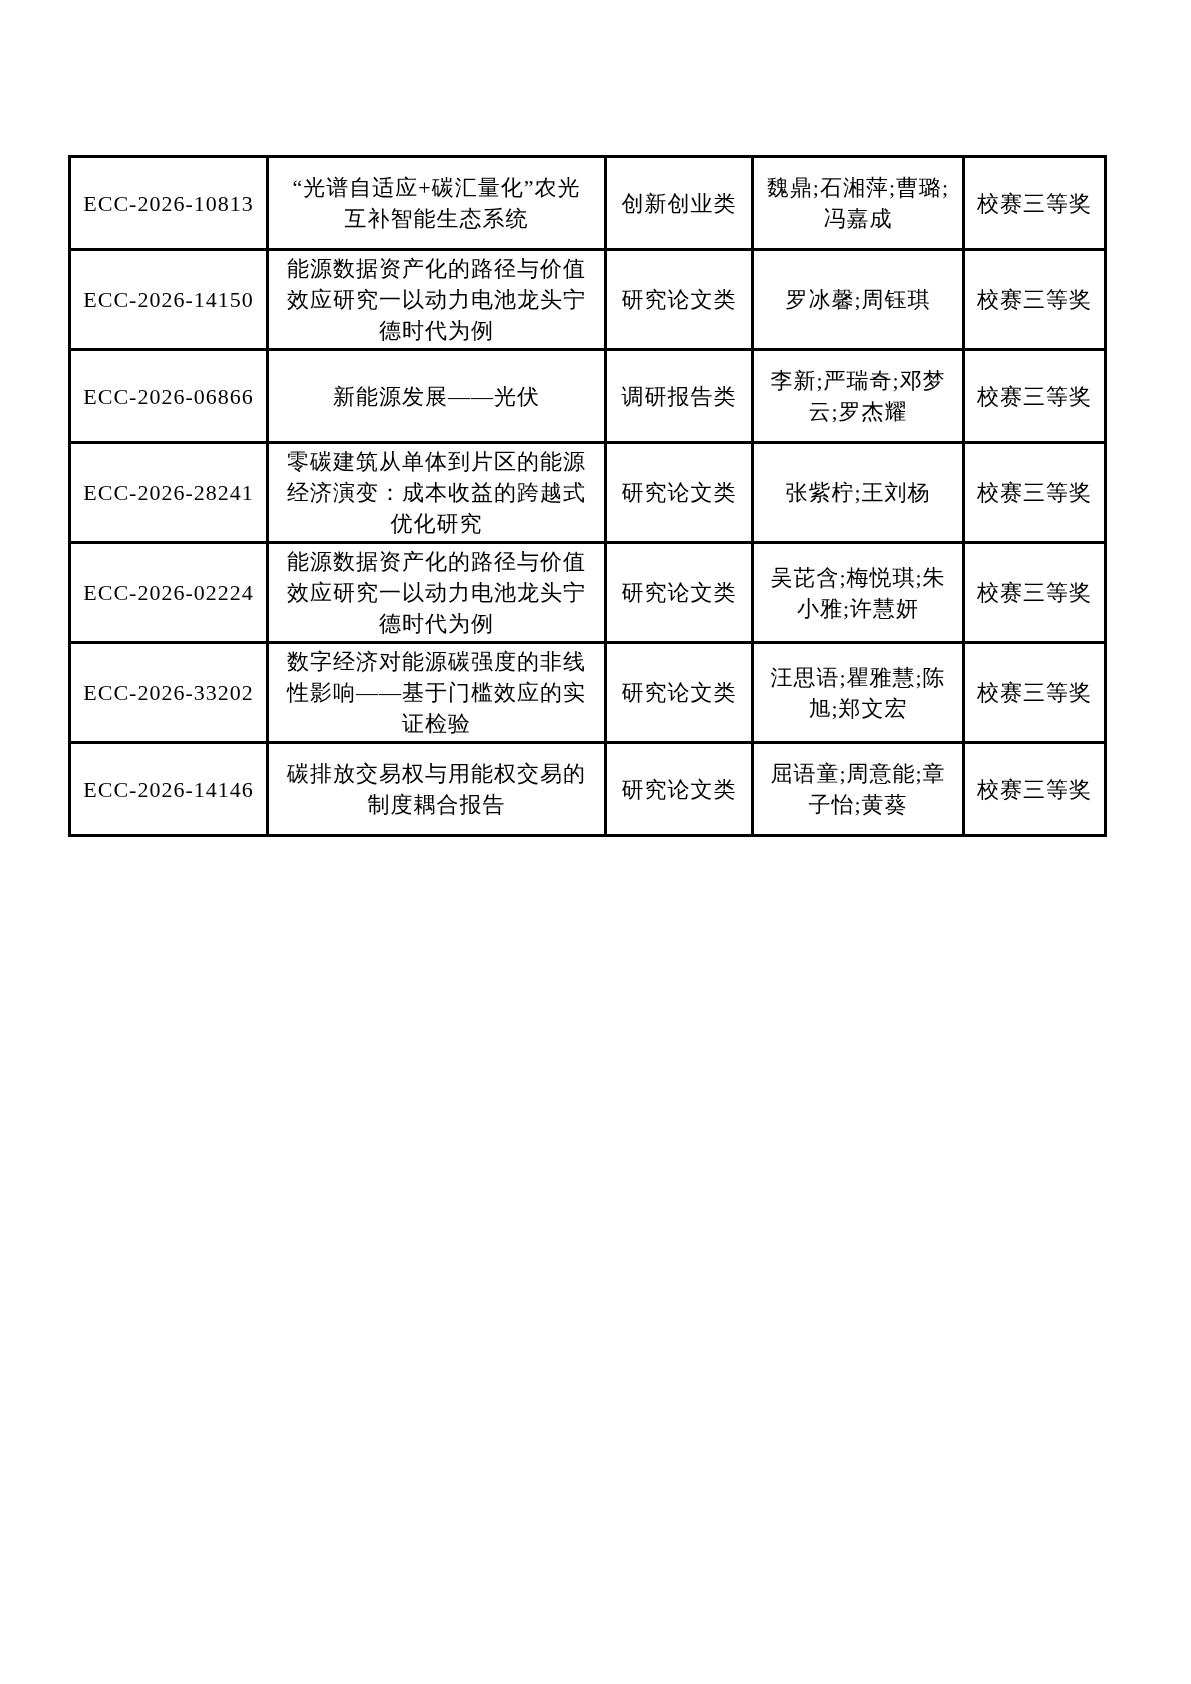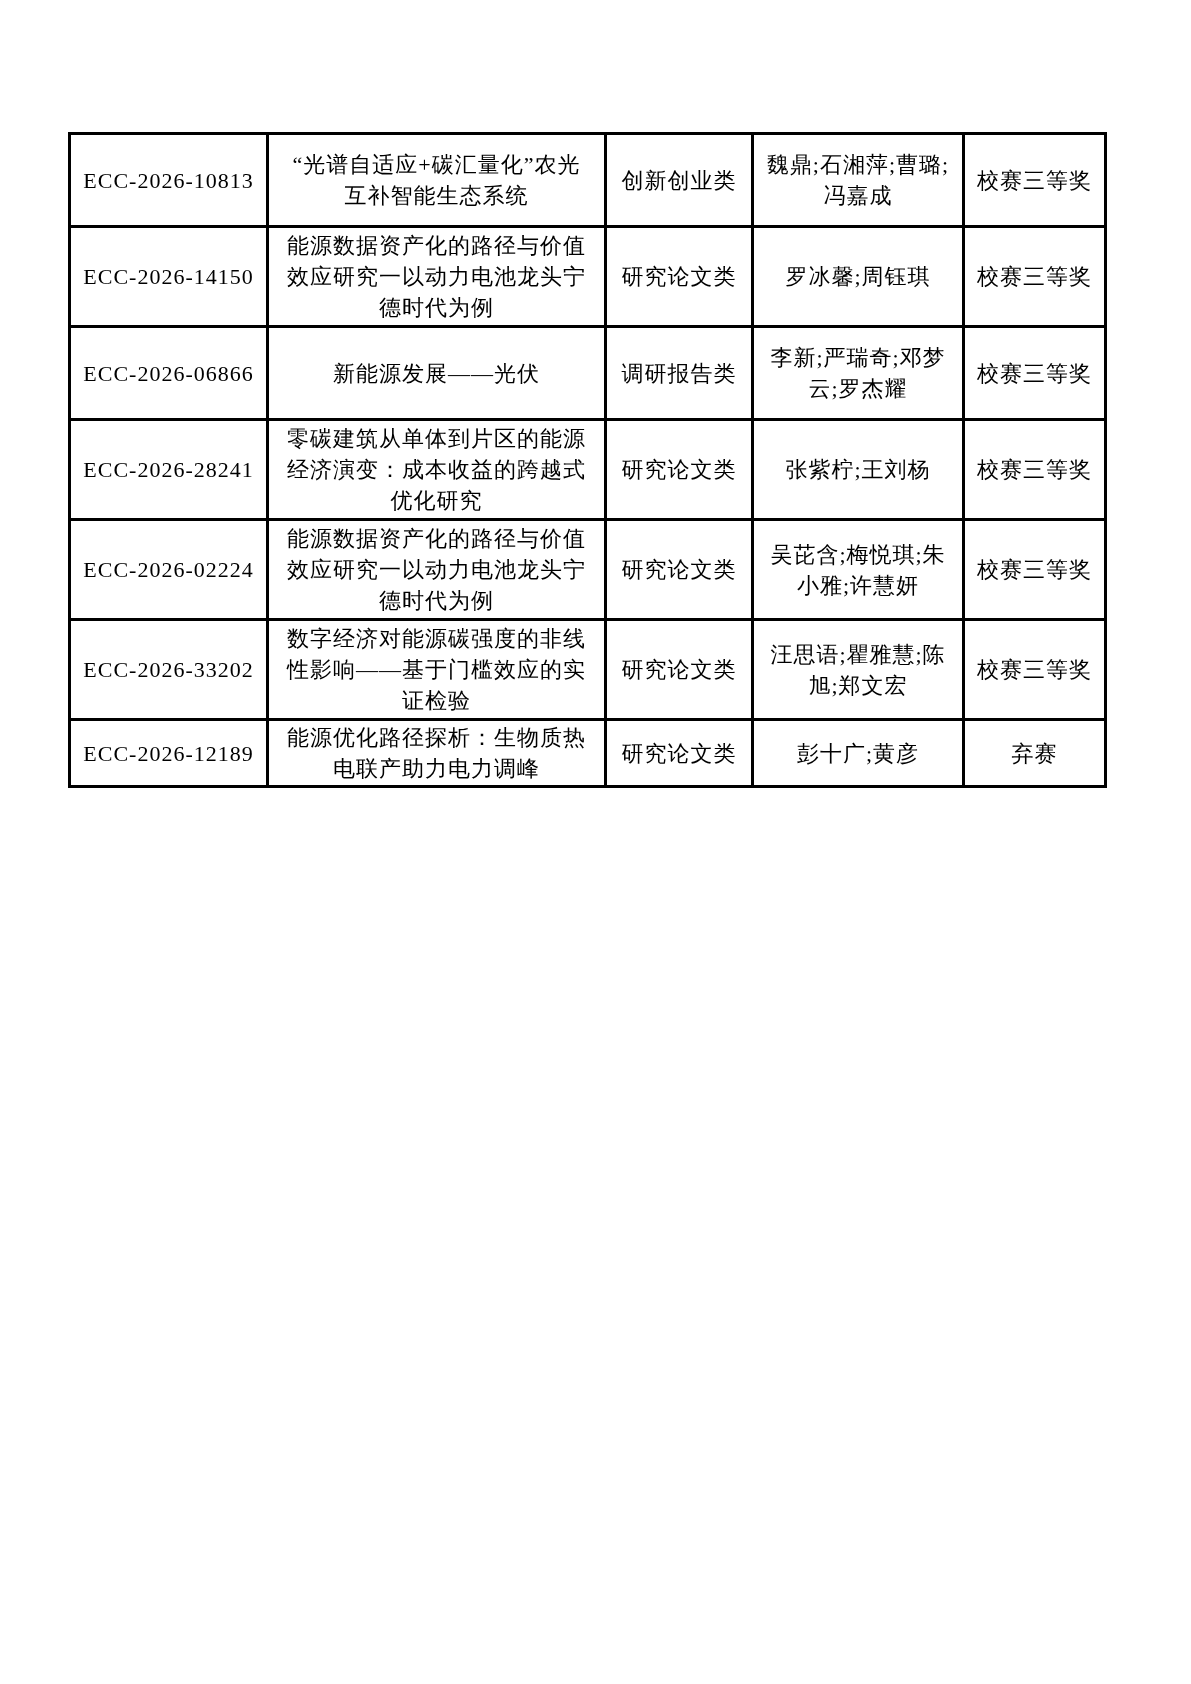--- a/index.html
+++ b/index.html
@@ -15,21 +15,21 @@
     color: #000000;
   }
   .page {
     position: absolute;
     inset: 0;
     background: #ffffff;
   }
   table.results {
     position: absolute;
     left: 68px;
-    top: 132px;
+    top: 155px;
     width: 1036px;
     border-collapse: collapse;
     table-layout: fixed;
     font-size: 22px;
     color: #000000;
   }
   table.results td {
     border: 3px solid #000000;
     text-align: center;
     vertical-align: middle;
@@ -98,21 +98,21 @@
         <td class="c-award">校赛三等奖</td>
       </tr>
       <tr class="h3">
         <td class="c-id">ECC-2026-33202</td>
         <td class="c-title">数字经济对能源碳强度的非线性影响——基于门槛效应的实证检验</td>
         <td class="c-cat">研究论文类</td>
         <td class="c-members">汪思语;瞿雅慧;陈旭;郑文宏</td>
         <td class="c-award">校赛三等奖</td>
       </tr>
       <tr class="h2">
-        <td class="c-id">ECC-2026-12189</td>
-        <td class="c-title">能源优化路径探析：生物质热电联产助力电力调峰</td>
+        <td class="c-id">ECC-2026-14146</td>
+        <td class="c-title">碳排放交易权与用能权交易的制度耦合报告</td>
         <td class="c-cat">研究论文类</td>
-        <td class="c-members">彭十广;黄彦</td>
-        <td class="c-award">弃赛</td>
+        <td class="c-members">屈语童;周意能;章子怡;黄葵</td>
+        <td class="c-award">校赛三等奖</td>
       </tr>
     </tbody>
   </table>
 </div>
 
 </body></html>

